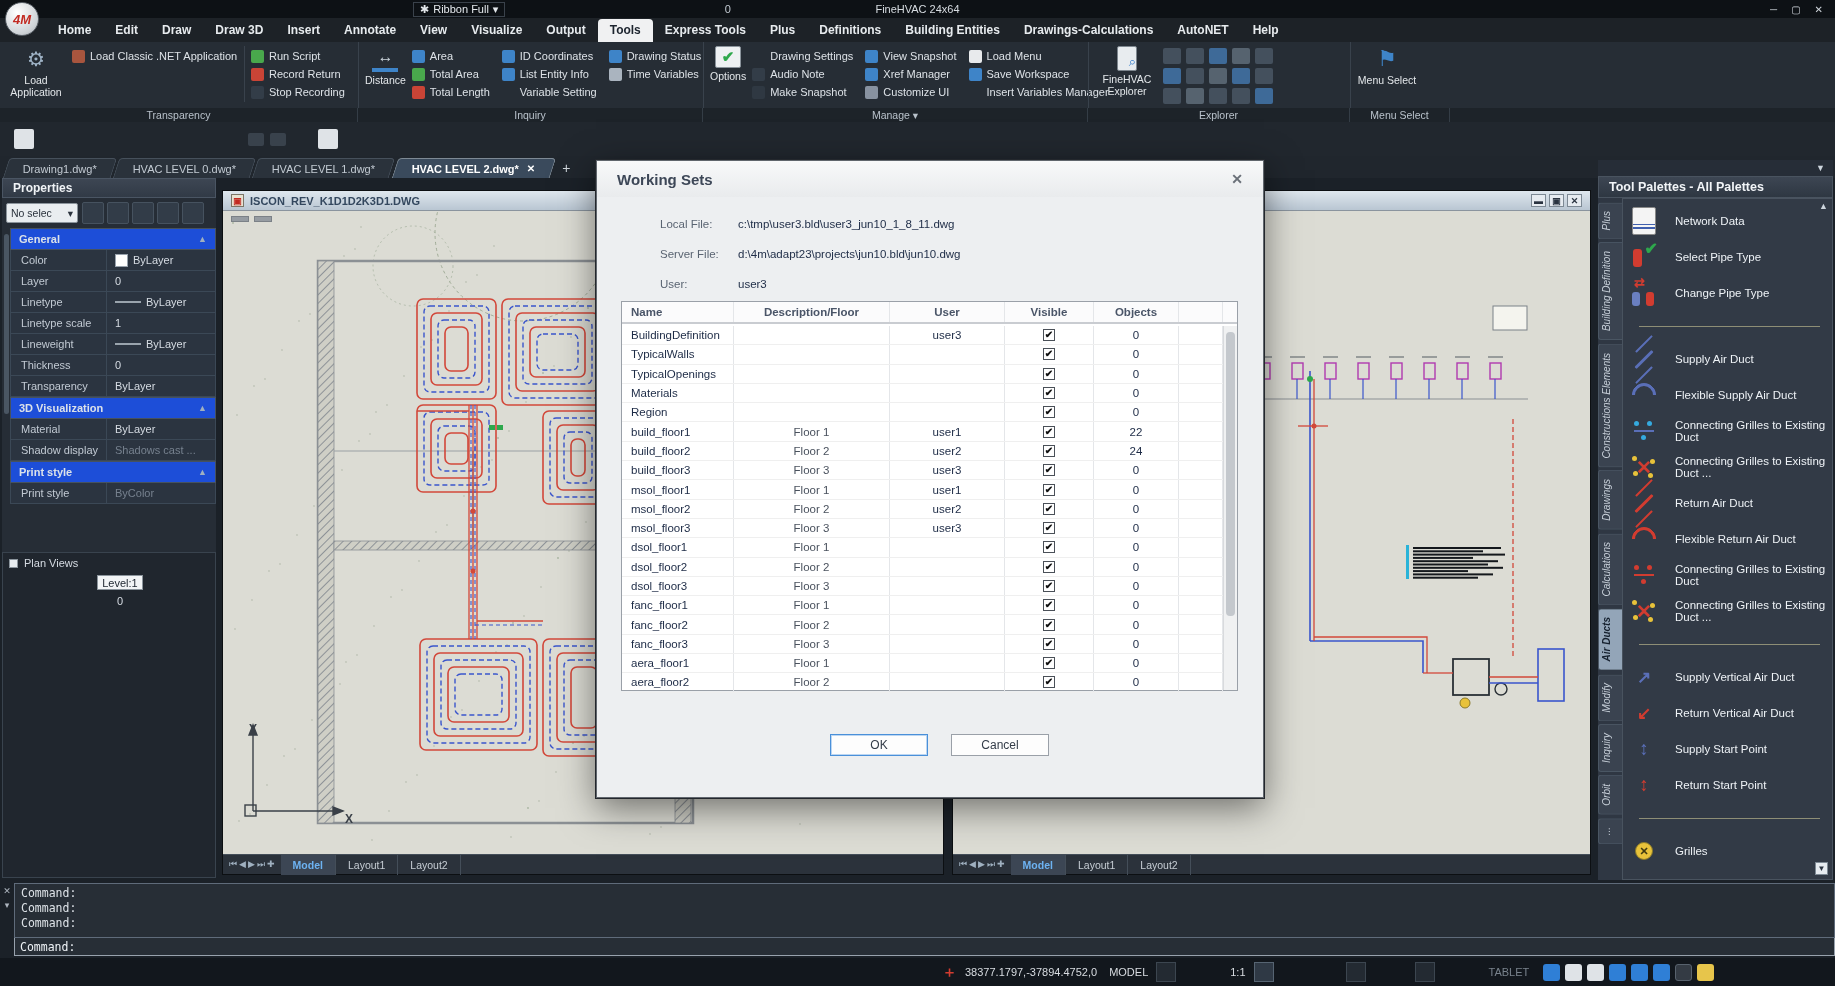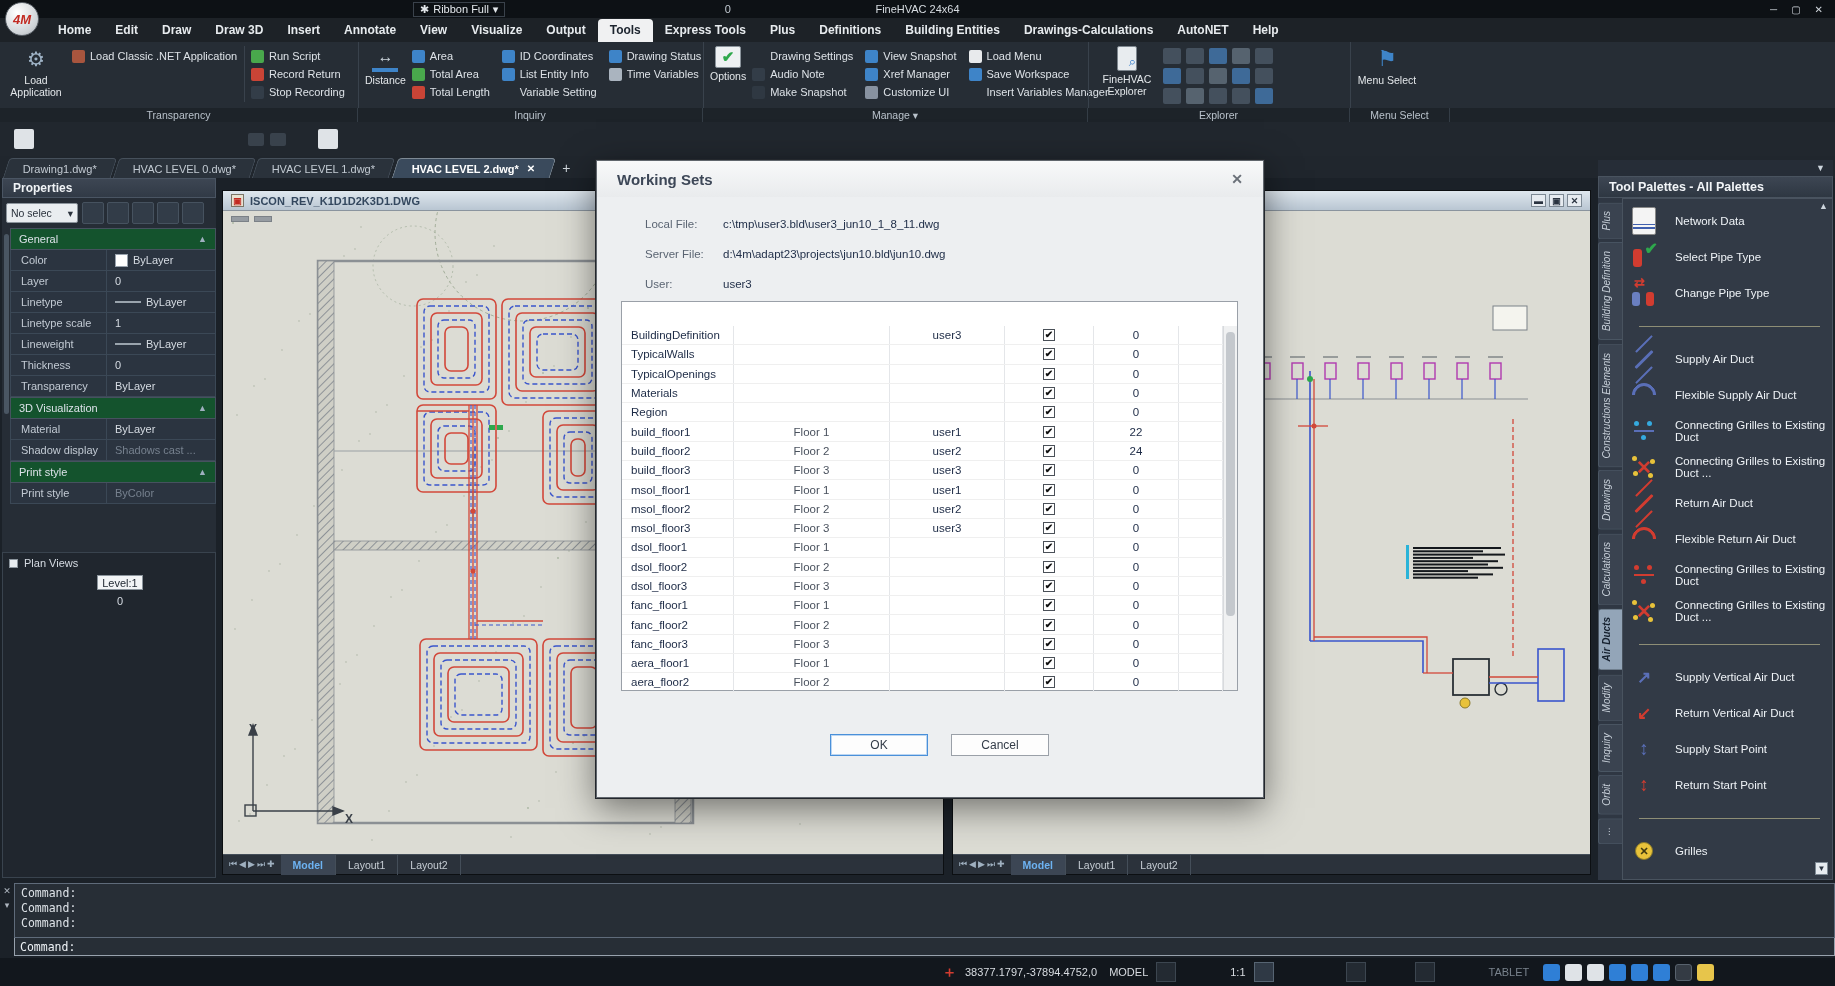--- a/index.html
+++ b/index.html
@@ -89,21 +89,21 @@
   
   .leftcol { position:absolute; left:2px; top:0px; width:214px; height:700px; background:#262d36; }
   .ptitle { height:20px; background:linear-gradient(#3d4653,#313a46); color:#f0f3f6; font-weight:bold;
     font-size:12px; display:flex; align-items:center; padding-left:10px; border:1px solid #4a5563; }
   .pseltool { height:30px; display:flex; align-items:center; gap:4px; padding:0 4px; }
   .noselec { width:72px; height:20px; background:#e9edf0; color:#2a323c; font-size:10.5px; border:1px solid #8b949c;
     display:flex; align-items:center; justify-content:space-between; padding:0 4px; border-radius:2px; }
   .pti { width:22px; height:22px; background:#323c48; border:1px solid #46525f; border-radius:2px;
     color:#6db3f2; font-size:12px; display:flex; align-items:center; justify-content:center; }
   .psec { margin-left:8px; }
-  .psec-h { height:22px; background:#14532d; border:1px solid #46525f; color:#dce2e9; font-weight:normal;
+  .psec-h { height:22px; background:#1d4ed8; border:1px solid #46525f; color:#dce2e9; font-weight:bold;
     font-size:11px; display:flex; align-items:center; padding:0 8px; }
   .psec-h .arr { margin-left:auto; font-size:9px; color:#9fb0c0; }
   .prow { display:flex; height:21px; border-bottom:1px solid #3b4856; border-left:1px solid #3b4856;
     border-right:1px solid #3b4856; background:#2b3440; font-size:11px; }
   .prow .lbl { width:96px; color:#c2cad3; display:flex; align-items:center; padding-left:10px;
     border-right:1px solid #3b4856; }
   .prow .val { flex:1; color:#d6dce3; display:flex; align-items:center; padding-left:8px; gap:5px; }
   .prow.dim .val { color:#76818e; }
   .prow.has-swatch .val::before { content:""; width:11px; height:11px; background:#fff; border:1px solid #98a2ad; }
   .prow.has-line .val::before { content:""; width:26px; border-top:2px solid #9aa4ad; }
@@ -139,21 +139,21 @@
   .dw-tab.active { background:#3c4654; color:#6db3f2; font-weight:bold; }
   .coil-r { fill:none; stroke:#d2483a; stroke-width:1.6; }
   .coil-b { fill:none; stroke:#3a55cc; stroke-width:1.4; stroke-dasharray:5 3; }
 
   
   .dialog { position:absolute; left:596px; top:-18px; width:668px; height:638px; background:#edeff1;
     border:1px solid #60666d; outline:1px solid #23272c; box-shadow:0 10px 34px rgba(0,0,0,.5); z-index:20; }
   .dlg-title { height:36px; display:flex; align-items:center; padding:0 20px;
     background:linear-gradient(#f8f9fa,#e9ebed); color:#3d4757; font-size:15px; font-weight:bold; }
   .dlg-close { margin-left:auto; color:#6a7078; font-size:14px; font-weight:bold; cursor:default; }
-  .dlg-field { position:absolute; left:48px; display:flex; font-size:11.5px; }
+  .dlg-field { position:absolute; left:63px; display:flex; font-size:11.5px; }
   .dlg-field .fl { width:78px; color:#5a6472; }
   .dlg-field .fv { color:#22304a; }
   .dlg-table { position:absolute; left:24px; top:140px; width:617px; height:390px; background:#ffffff;
     border:1px solid #9aa0a8; font-size:11.5px; }
   .tt-head { display:flex; height:22px; border-bottom:2px solid #c9ccd1; color:#4a5568; font-weight:bold;
     background:#fbfbfc; }
   .tt-head > div, .tt-row > div { border-right:1px solid #e4e6e9; display:flex; align-items:center; }
   .c-name{width:112px; padding-left:9px;} .c-floor{width:156px; justify-content:center;}
   .c-user{width:115px; justify-content:center;} .c-vis{width:89px; justify-content:center;}
   .c-obj{width:85px; justify-content:center;} .c-pad{width:44px;}
@@ -1016,20 +1016,28 @@
       </div>
       <div class="dlg-field" style="top:87px">
         <span class="fl">Server File:</span>
           <span class="fv">d:\4m\adapt23\projects\jun10.bld\jun10.dwg</span>
       </div>
       <div class="dlg-field" style="top:117px">
         <span class="fl">User:</span>
           <span class="fv">user3</span>
       </div>
       <div class="dlg-table">
+        <div class="tt-head">
+          <div class="c-name">Name</div>
+          <div class="c-floor">Description/Floor</div>
+          <div class="c-user">User</div>
+          <div class="c-vis">Visible</div>
+          <div class="c-obj">Objects</div>
+          <div class="c-pad"></div>
+        </div>
         <div class="tt-body">
 
         <div class="tt-row">
             <div class="c-name">BuildingDefinition</div>
             <div class="c-floor"></div>
             <div class="c-user">user3</div>
             <div class="c-vis">
                 <span class="cb">✔</span>
               </div>
             <div class="c-obj">0</div>

